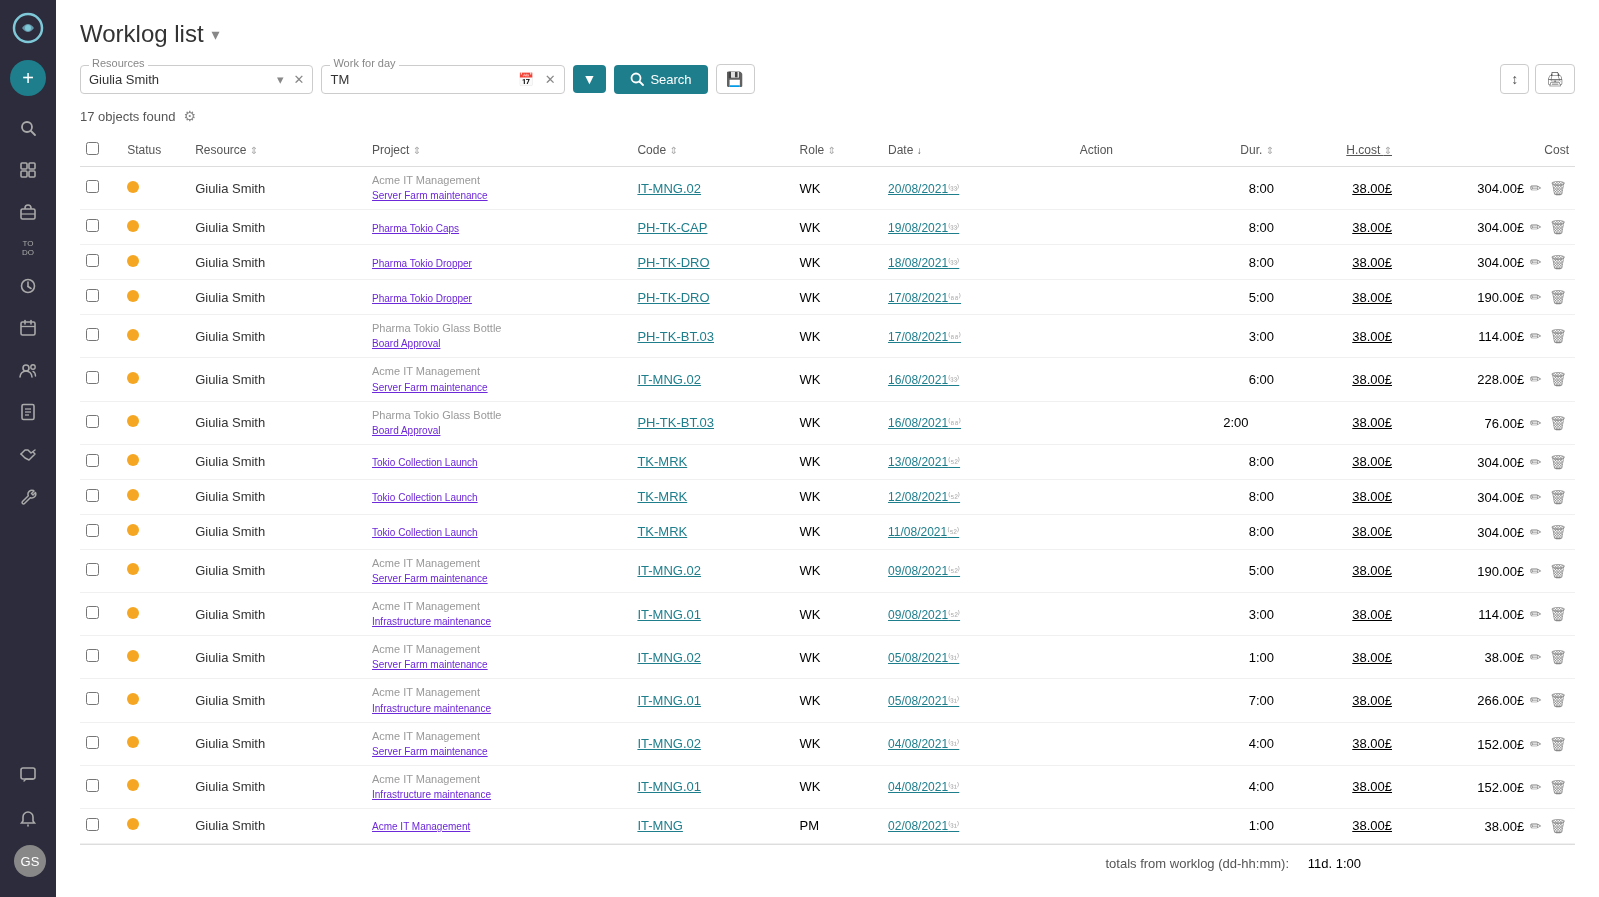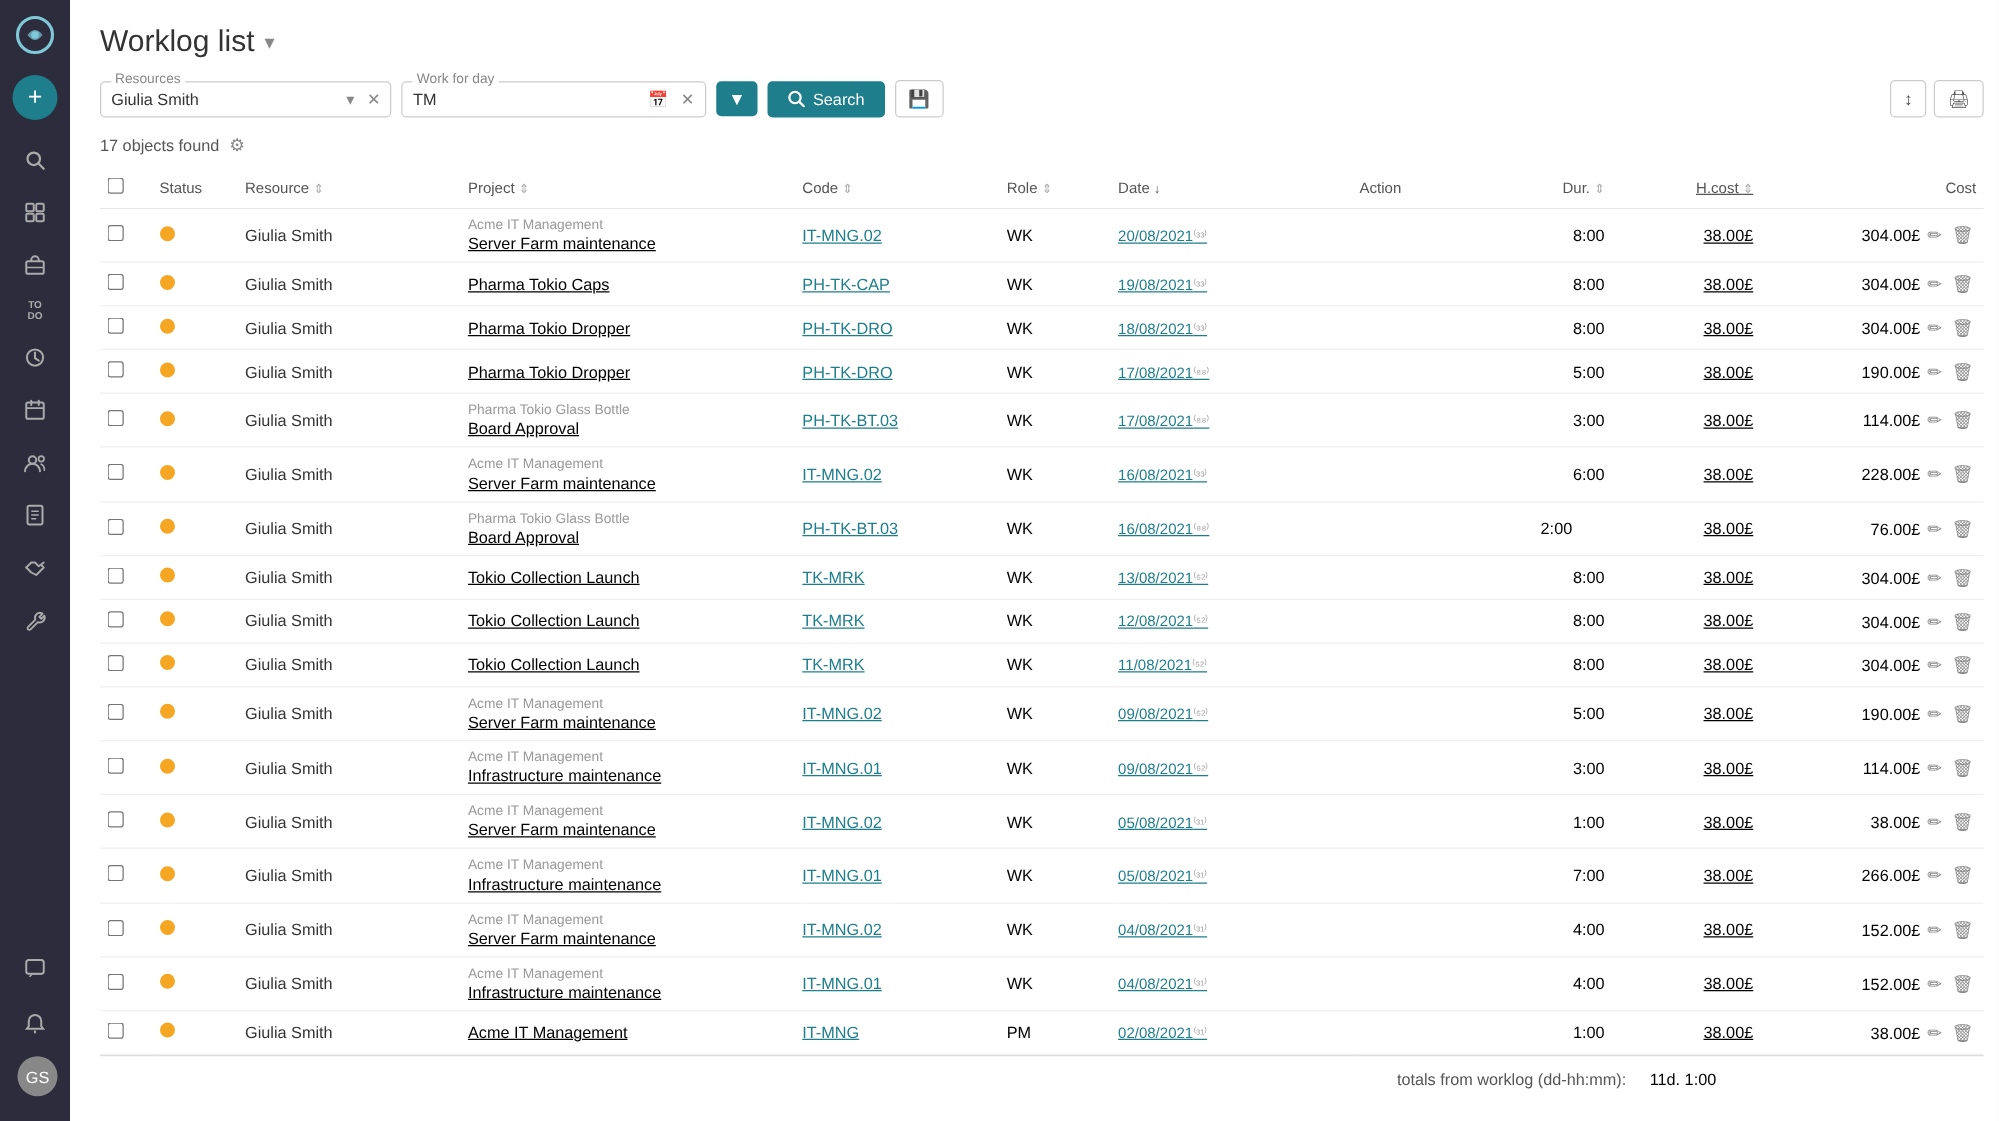--- a/index.html
+++ b/index.html
@@ -23,34 +23,34 @@
     }
     .sidebar-logo svg { width: 32px; height: 32px; }
     .sidebar-add {
       width: 36px; height: 36px; background: #1e7e8c; border-radius: 50%;
       display: flex; align-items: center; justify-content: center;
       color: white; font-size: 20px; cursor: pointer; margin-bottom: 8px;
     }
     .sidebar-icon {
       width: 36px; height: 36px;
       display: flex; align-items: center; justify-content: center;
-      color: #aaa; cursor: pointer; border-radius: 6px; font-weight: bold;
+      color: #aaa; cursor: pointer; border-radius: 6px;
     }
     .sidebar-spacer { flex: 1; }
     .sidebar-bottom { display: flex; flex-direction: column; align-items: flex-end; gap: 8px; padding-bottom: 10px; }
     .avatar { width: 32px; height: 32px; border-radius: 50%; background: #888; display: flex; align-items: center; justify-content: center; color: white; font-size: 13px; }
 
     
     .main {
       flex: 1;
       background: #fff;
       display: flex;
       flex-direction: column;
       overflow: hidden;
-      padding: 20px 12px 0 24px;
+      padding: 20px 24px 0 24px;
     }
 
     
     .page-header {
       display: flex;
       align-items: center;
       gap: 8px;
       margin-bottom: 16px;
     }
     .page-title {
@@ -148,21 +148,21 @@
     .date-col { width: 130px; }
     .action-col { width: 80px; }
     .dur-col { width: 60px; text-align: right; }
     .hcost-col { width: 80px; text-align: right; text-decoration: underline; }
     .cost-col { width: 120px; text-align: right; }
 
     .dot { width: 12px; height: 12px; border-radius: 50%; display: inline-block; }
     .dot-orange { background: #f5a623; }
 
     .project-parent { font-size: 11px; color: #999; display: block; line-height: 1.2; }
-    .project-name { color: #000000; cursor: pointer; font-size: 13px; }
+    .project-name { color: #6d28d9; cursor: pointer; font-size: 10px; }
 
     .code-link { color: #1e7e8c; cursor: pointer; font-size: 13px; }
 
     .date-link { color: #1e7e8c; cursor: pointer; font-size: 12px; }
     .date-sup { font-size: 10px; color: #aaa; }
 
     .resource-name { color: #333; font-size: 13px; }
     .edit-btn, .del-btn { background: none; border: none; cursor: pointer; color: #888; font-size: 14px; padding: 2px; }
 
     

